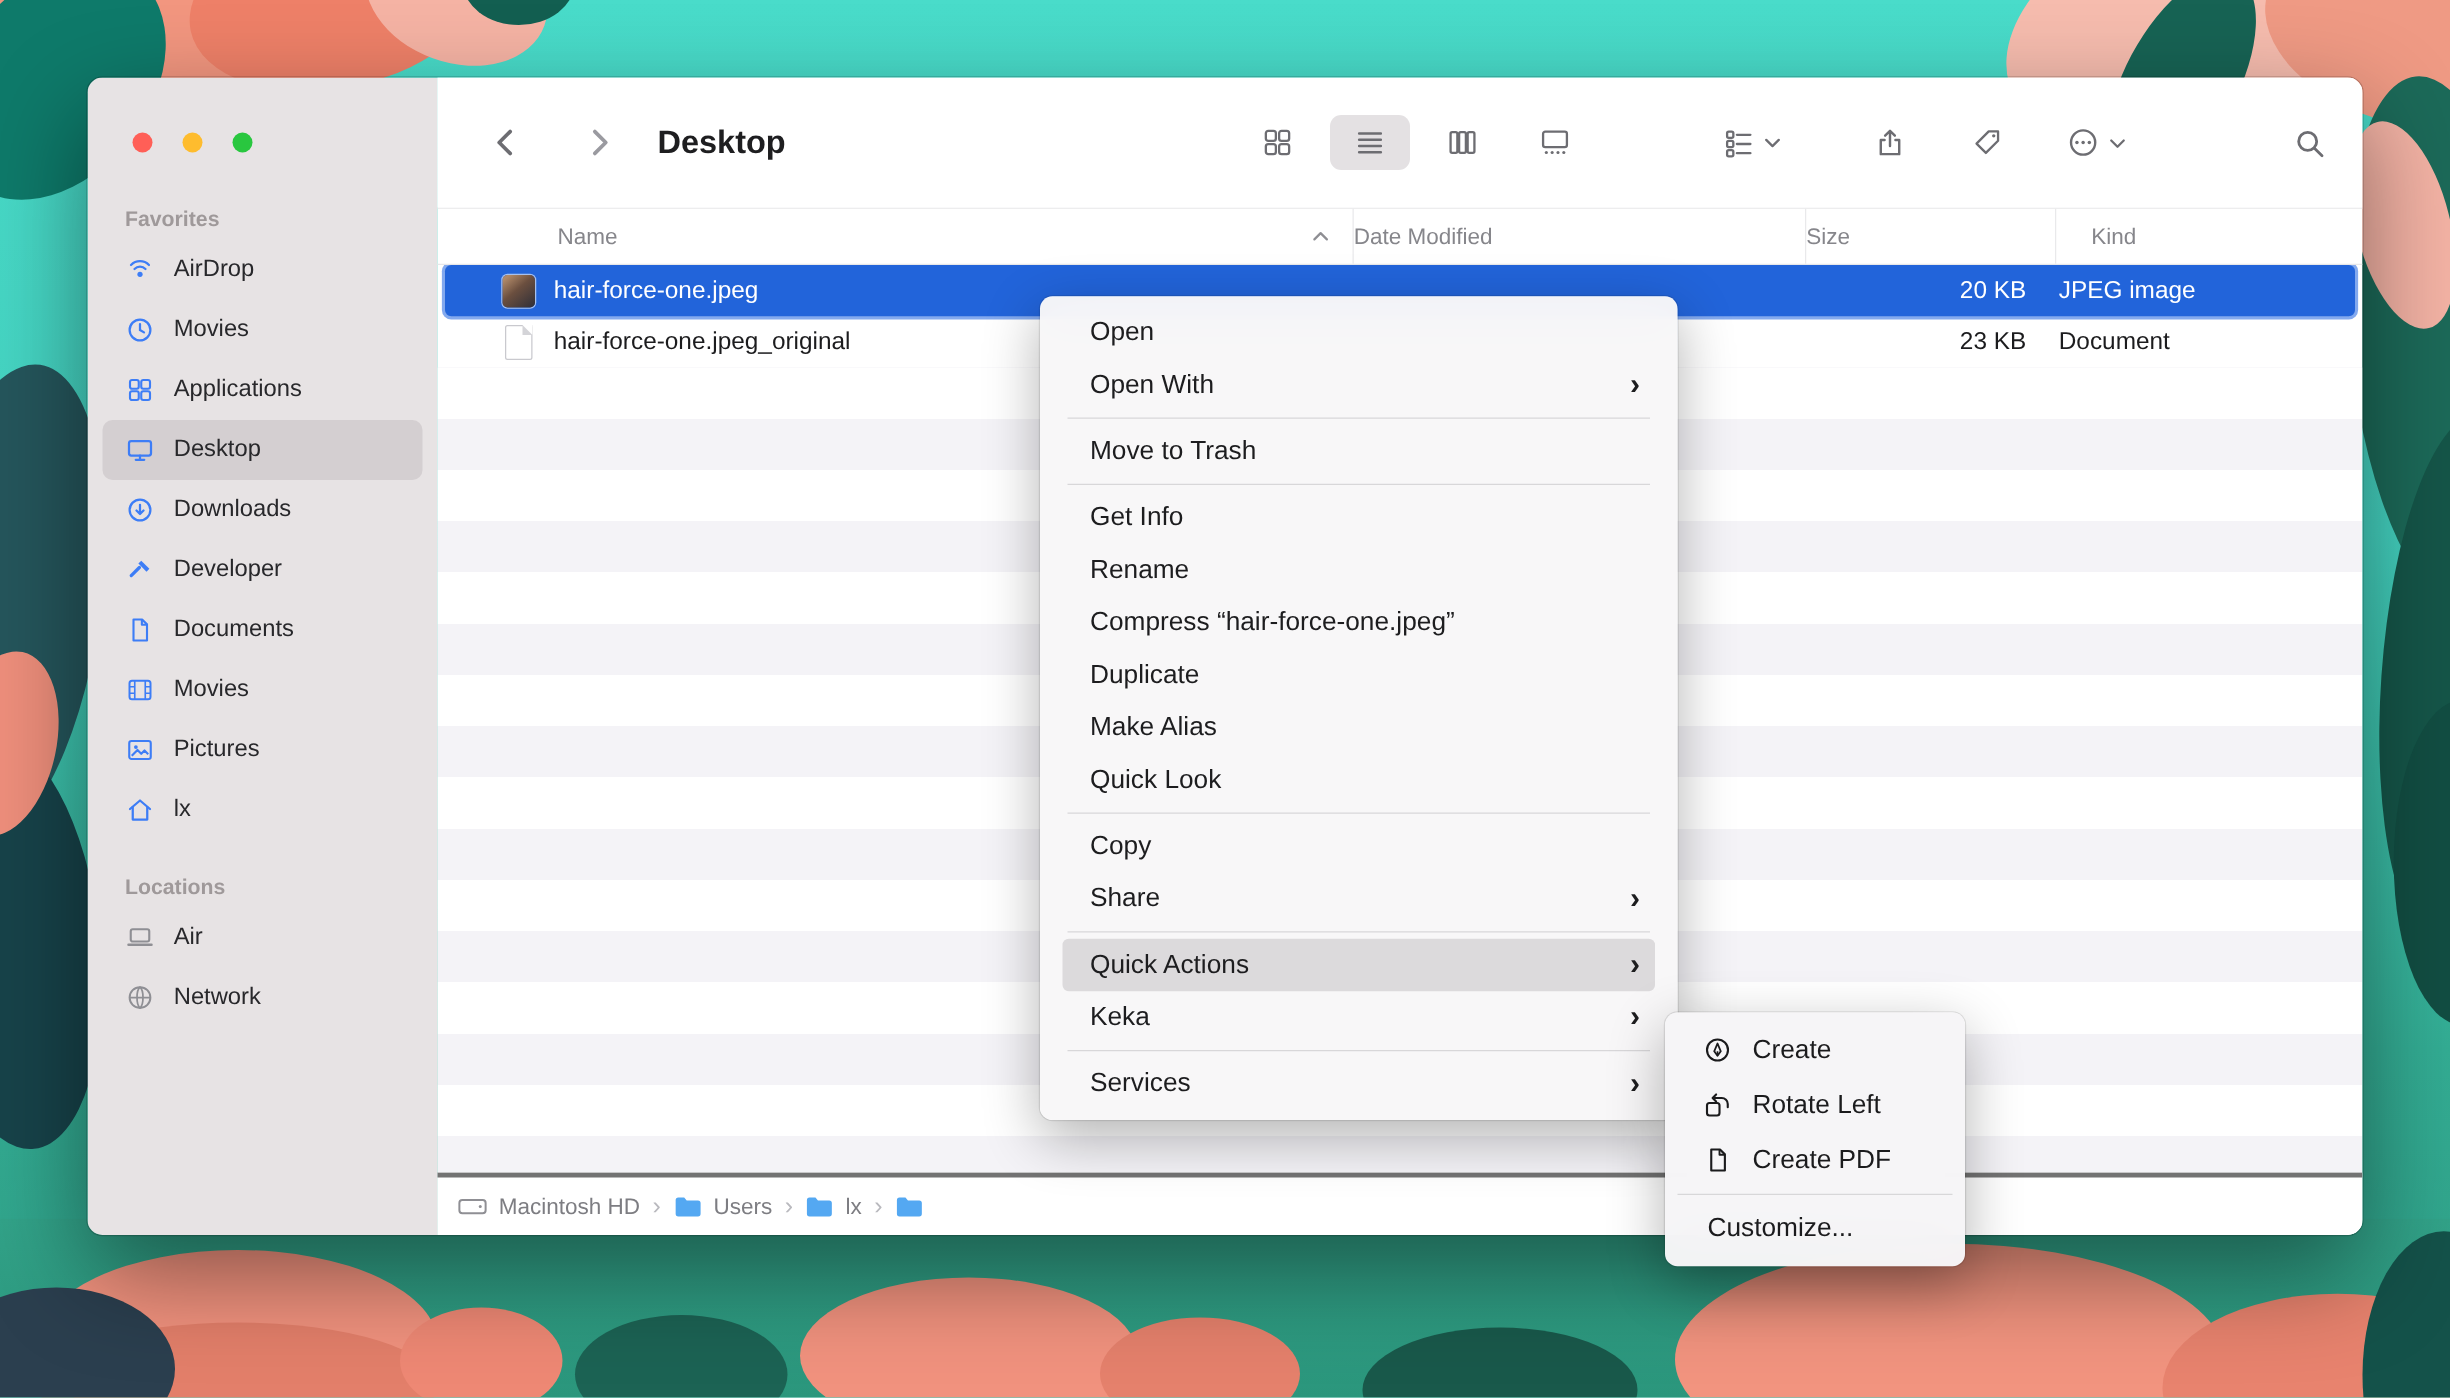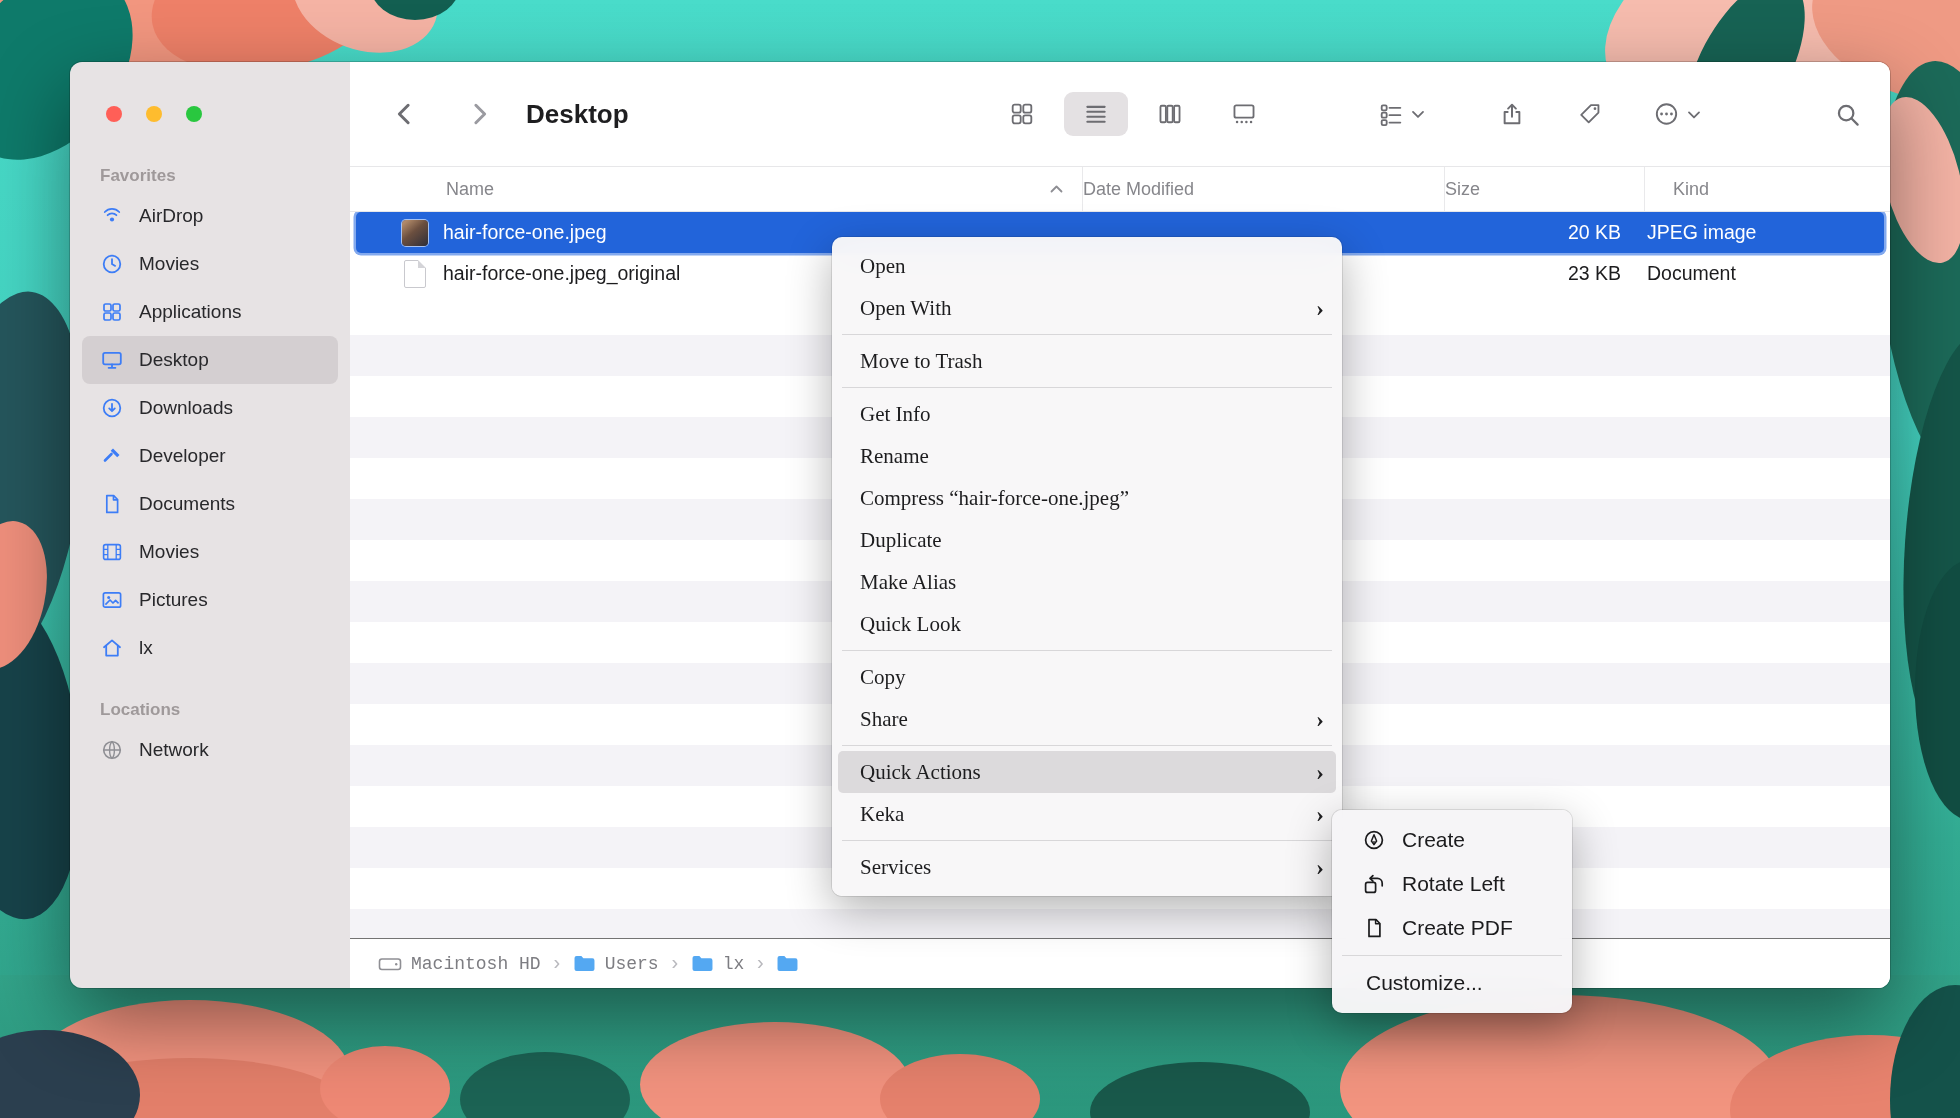--- a/index.html
+++ b/index.html
@@ -70,31 +70,31 @@
     box-shadow:0 0 0 1px rgba(255,255,255,.6); }
   .thumb-doc { width:22px; height:28px; margin-left:48px; flex:none; background:#fff;
     border:1px solid #c9c9ce; border-radius:2px; position:relative; }
   .thumb-doc::before { content:""; position:absolute; top:-1px; right:-1px;
     border-style:solid; border-width:0 8px 8px 0; border-color:#fff #fff #d4d4d8 transparent; }
   .fname { margin-left:15px; white-space:nowrap; }
   .fsize { position:absolute; right:263px; }
   .fkind { position:absolute; left:1291px; }
   .stripes { flex:1; background:repeating-linear-gradient(180deg,#ffffff 0 41px,#f4f3f7 41px 82px); }
 
-  .pathbar { height:50px; flex:none; border-top:1px solid #737373; background:#fff;
-    display:flex; align-items:center; padding-left:28px; gap:10px;
-    color:#7d7d82; font-size:18px;font-family:Liberation Mono, monospace; }
+  .pathbar { height:50px; flex:none; border-top:4px solid #737373; background:#fff;
+    display:flex; align-items:center; padding-left:16px; gap:10px;
+    color:#7d7d82; font-size:18px; }
   .pb-item { display:flex; align-items:center; gap:9px; white-space:nowrap; }
   .pb-sep { color:#b9b9be; font-size:20px; }
 
   
   .ctxmenu { position:absolute; left:832px; top:237px; width:510px; z-index:50;
     background:rgba(248,247,248,.97); backdrop-filter:blur(20px);
-    border-radius:10px; padding:8px 0;
-    box-shadow:0 14px 45px rgba(0,0,0,.3), 0 0 0 1px rgba(0,0,0,.1);font-family:Liberation Serif, serif; }
+    border-radius:10px; padding:8px 12px;
+    box-shadow:0 14px 45px rgba(0,0,0,.3), 0 0 0 1px rgba(0,0,0,.1); }
   .mi { height:42px; display:flex; align-items:center; padding:0 18px 0 28px;
     font-size:21px; color:#1d1d1f; }
   .mi.hl { background:#dcdadc; border-radius:5px; margin:0 6px; padding:0 12px 0 22px; }
   .mchev { margin-left:auto; font-size:24px; font-weight:600; color:#1d1d1f; line-height:1; }
   .msep { height:1px; background:#d8d7d9; margin:5px 10px; }
 
   
   .submenu { position:absolute; left:1332px; top:810px; width:240px; z-index:60;
     background:rgba(246,245,247,.98); backdrop-filter:blur(20px);
     border-radius:10px; padding:8px 0;
@@ -244,20 +244,29 @@
             <path d="M6.2 9.6v10h11.6v-10"></path>
           </svg>
         </span>
       <span>lx</span>
     </div>
 
     <div class="sb-title second">Locations</div>
 
     <div class="sb-item">
       <span class="sb-ico" style="color:#8f8f94">
+          <svg width="24" height="24" viewBox="0 0 24 24" fill="none" stroke="currentColor" stroke-width="1.7" stroke-linecap="round">
+            <rect x="4.6" y="5.4" width="14.8" height="9.8" rx="1.6"></rect>
+            <path d="M2.8 17.8h18.4" stroke-width="2"></path>
+          </svg>
+        </span>
+      <span>Air</span>
+    </div>
+    <div class="sb-item">
+      <span class="sb-ico" style="color:#8f8f94">
           <svg width="24" height="24" viewBox="0 0 24 24" fill="none" stroke="currentColor" stroke-width="1.6">
             <circle cx="12" cy="12" r="8.3"></circle>
             <path d="M3.7 12h16.6M12 3.7c3.2 2.6 3.2 14 0 16.6-3.2-2.6-3.2-14 0-16.6z" stroke-width="1.4"></path>
           </svg>
         </span>
       <span>Network</span>
     </div>
   </aside>
 
   <section class="main">

